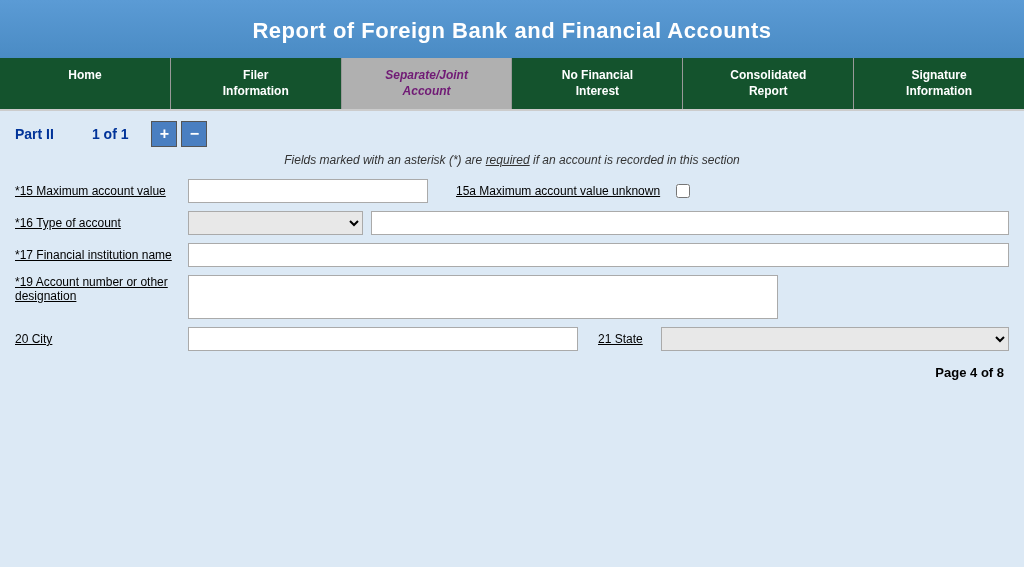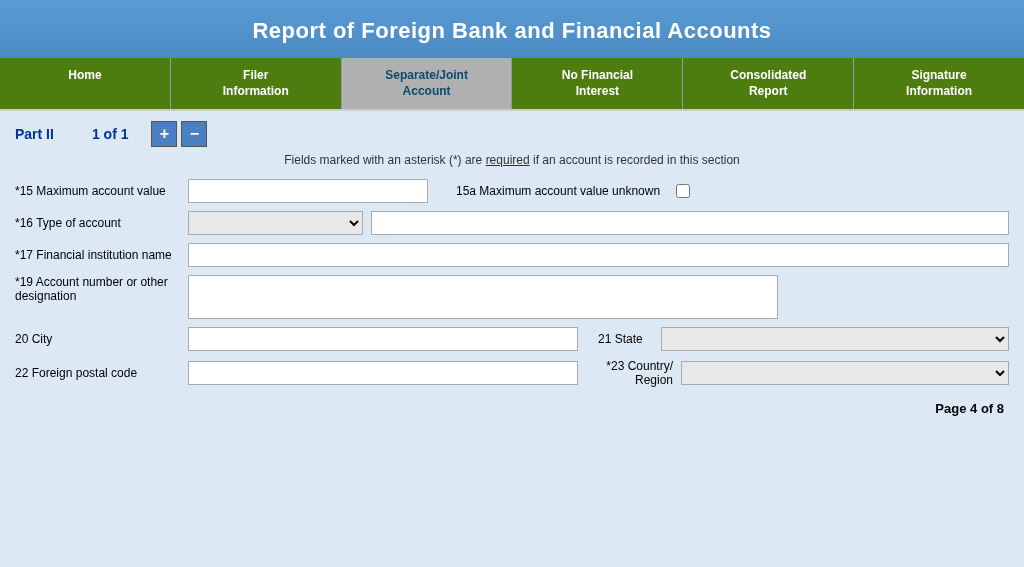--- a/index.html
+++ b/index.html
@@ -32,27 +32,28 @@
     }
     .nav-tab {
       flex: 1;
       text-align: center;
       padding: 10px 8px;
       color: #fff;
       font-size: 12px;
       font-weight: bold;
       cursor: pointer;
       border-right: 1px solid #999;
-      background: #4d7c0f;
+      background: #14532d;
       line-height: 1.3;
     }
     .nav-tab:last-child { border-right: none; }
     .nav-tab.active {
       background: #b0b0b0;
-      color: #0c4a6e;
+      color: #701a75;
+      font-style: italic;
     }
 
     
     #main {
       background: #dce9f5;
       padding: 10px 15px 15px;
       min-height: 460px;
     }
 
     
@@ -97,33 +98,35 @@
     }
     .nav-btn.plus { background: #4a7fc1; }
     .nav-btn.minus { background: #4a7fc1; }
 
     
     #required-notice {
       text-align: center;
       font-size: 12px;
       color: #333;
       margin-bottom: 12px;
+      font-style: italic;
     }
     #required-notice u { text-decoration: underline; }
 
     
     #form-area {
       background: #dce9f5;
     }
 
     .form-row {
       display: flex;
       align-items: center;
       margin-bottom: 8px;
       gap: 8px;
+      text-decoration: underline;
     }
 
     .field-label {
       color: #000;
       font-size: 12px;
       min-width: 165px;
       flex-shrink: 0;
     }
 
     .text-input {
@@ -257,26 +260,18 @@
 
     <div class="form-row">
       <span class="field-label">20  City</span>
       <input type="text" class="text-input" id="input20" value="" style="">
       <span id="label21">21 State</span>
       <select class="select-input" id="select21">
         <option value=""></option>
       </select>
     </div>
 
-    <div class="form-row">
-      <span class="field-label">22 Foreign postal code</span>
-      <input type="text" class="text-input" id="input22" value="" style="">
-      <span id="label23">*23 Country/<br>Region</span>
-      <select class="select-input" id="select23">
-        <option value=""></option>
-      </select>
-    </div>
 
   </div>
 
   <div id="page-num">Page 4 of 8</div>
 
 </div>
 
 </body></html>

